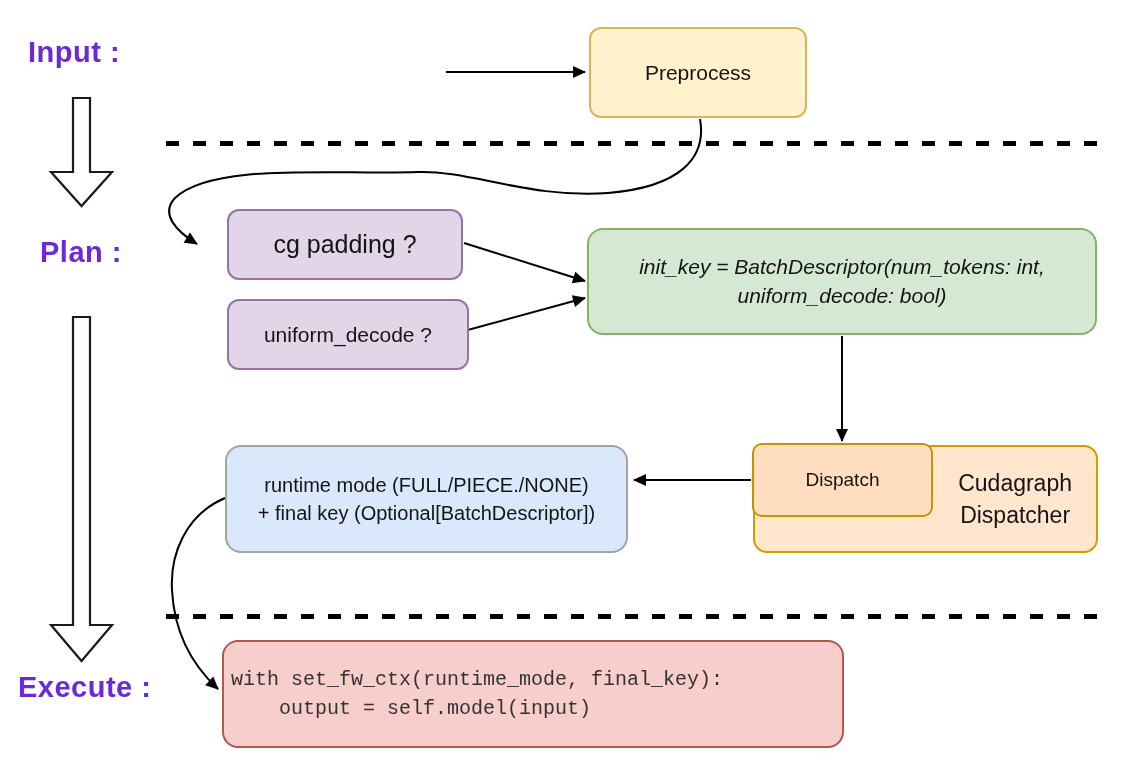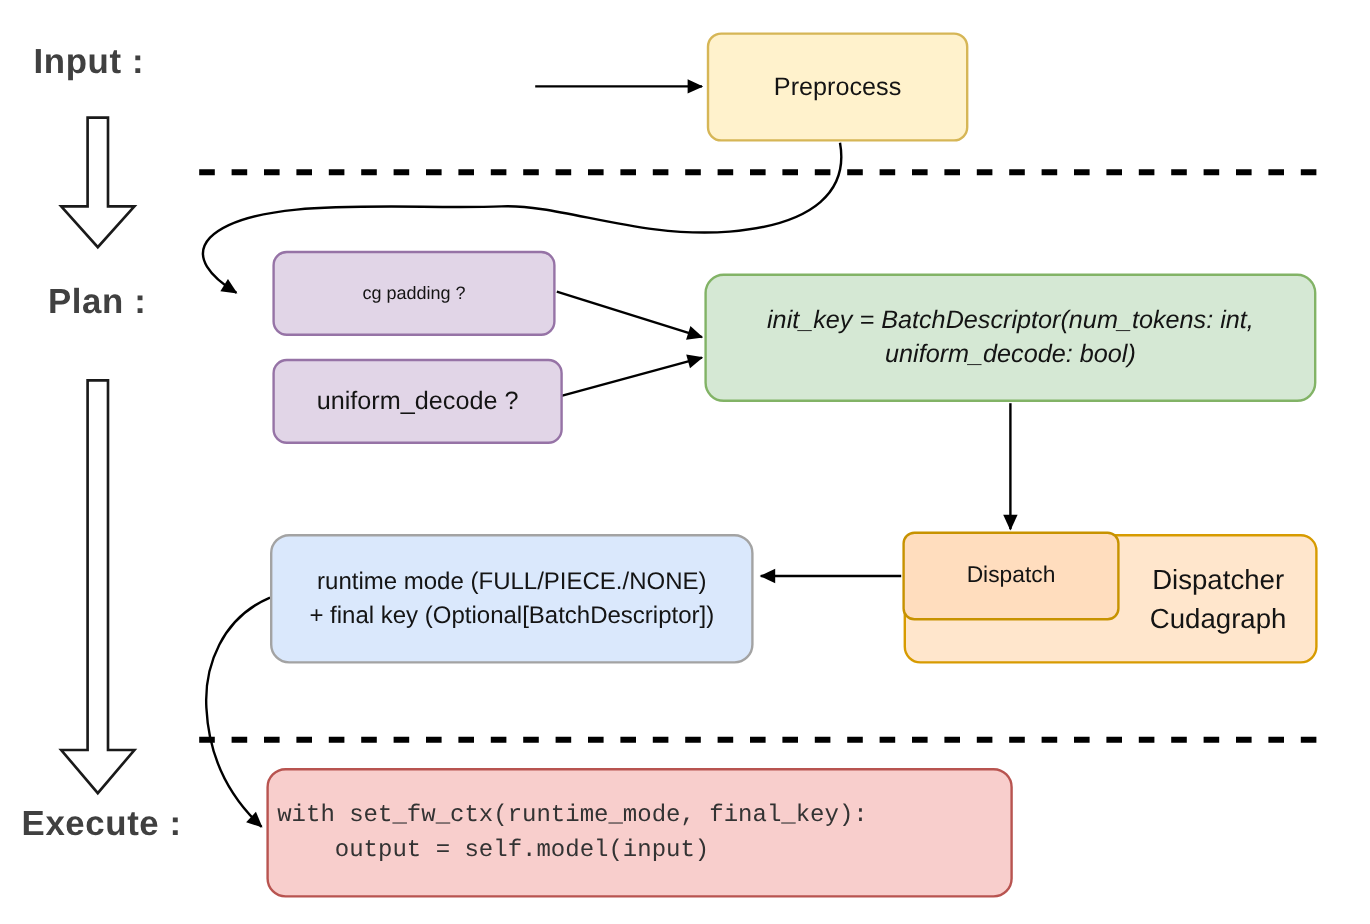--- a/index.html
+++ b/index.html
@@ -6,32 +6,32 @@
   #canvas{
     position:relative;
     width:1142px;height:770px;
     background:#ffffff;
     font-family:"Liberation Sans",sans-serif;
     overflow:hidden;
   }
   #connectors{position:absolute;left:0;top:0;width:1142px;height:770px;pointer-events:none;}
   .stage-label{
     position:absolute;
-    font-weight:700;font-size:29px;color:#404040;
+    font-weight:700;font-size:29px;color:#6d28d9;
     letter-spacing:0.5px;white-space:pre;
   }
   .node{
     position:absolute;box-sizing:border-box;
     display:flex;flex-direction:column;align-items:center;justify-content:center;
     text-align:center;color:#141414;line-height:1.3;
   }
   .node span{display:block;}
   .n-inputbatch{left:226px;top:25px;width:218px;height:92px;background:#f8cecc;border:2px solid #b85450;border-radius:12px;font-size:21px;}
   .n-preprocess{left:589px;top:27px;width:218px;height:91px;background:#fff2cc;border:2px solid #d6b656;border-radius:12px;font-size:21px;}
-  .n-cgpadding{left:227px;top:209px;width:236px;height:71px;background:#e1d5e7;border:2px solid #9673a6;border-radius:12px;font-size:15px;}
+  .n-cgpadding{left:227px;top:209px;width:236px;height:71px;background:#e1d5e7;border:2px solid #9673a6;border-radius:12px;font-size:25px;}
   .n-uniformdecode{left:227px;top:299px;width:242px;height:71px;background:#e1d5e7;border:2px solid #9673a6;border-radius:12px;font-size:21px;}
   .n-initkey{left:587px;top:228px;width:510px;height:107px;background:#d5e8d4;border:2px solid #82b366;border-radius:16px;font-size:21px;line-height:1.35;font-style:italic;}
   .n-cudadispatcher{left:753px;top:445px;width:345px;height:108px;background:#ffe6cc;border:2px solid #d79b00;border-radius:14px;font-size:23px;align-items:flex-end;padding-right:24px;justify-content:center;line-height:1.4;}
   .n-dispatch{left:752px;top:443px;width:181px;height:74px;background:#ffddbe;border:2px solid #c79200;border-radius:10px;font-size:19px;}
   .n-runtimemode{left:225px;top:445px;width:403px;height:108px;background:#dae8fc;border:2px solid #a3a3a3;border-radius:16px;font-size:20px;line-height:1.4;}
   .n-code{
     left:222px;top:640px;width:622px;height:108px;
     background:#f8cecc;border:2.5px solid #b85450;border-radius:16px;
     font-family:"Liberation Mono",monospace;font-size:20px;color:#333;
     align-items:flex-start;justify-content:center;text-align:center;
@@ -82,22 +82,22 @@
     <span>uniform_decode ?</span>
   </div>
 
   <div class="node n-initkey">
     <span>init_key = BatchDescriptor(num_tokens: int,</span>
     <span>uniform_decode: bool)</span>
   </div>
 
   <div class="node n-cudadispatcher">
     <div style="text-align:center;">
+      <span>Cudagraph</span>
       <span>Dispatcher</span>
-      <span>Cudagraph</span>
     </div>
   </div>
 
   <div class="node n-dispatch">
     <span>Dispatch</span>
   </div>
 
   <div class="node n-runtimemode">
     <span>runtime mode (FULL/PIECE./NONE)</span>
     <span>+ final key (Optional[BatchDescriptor])</span>

